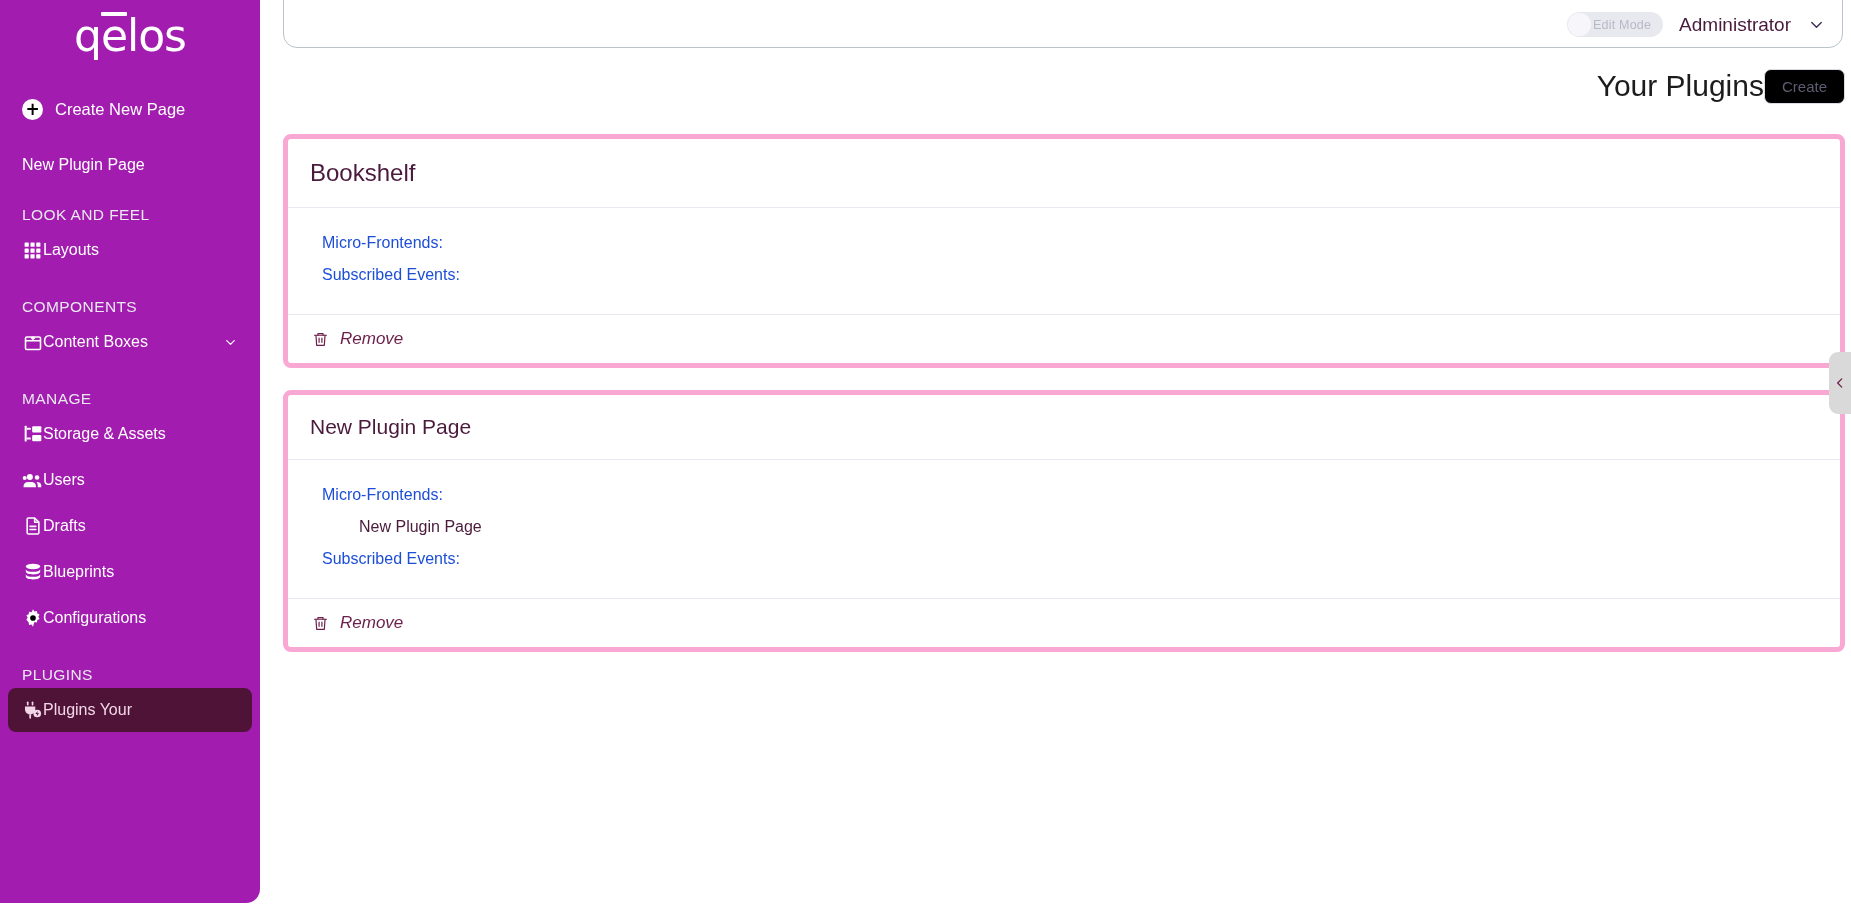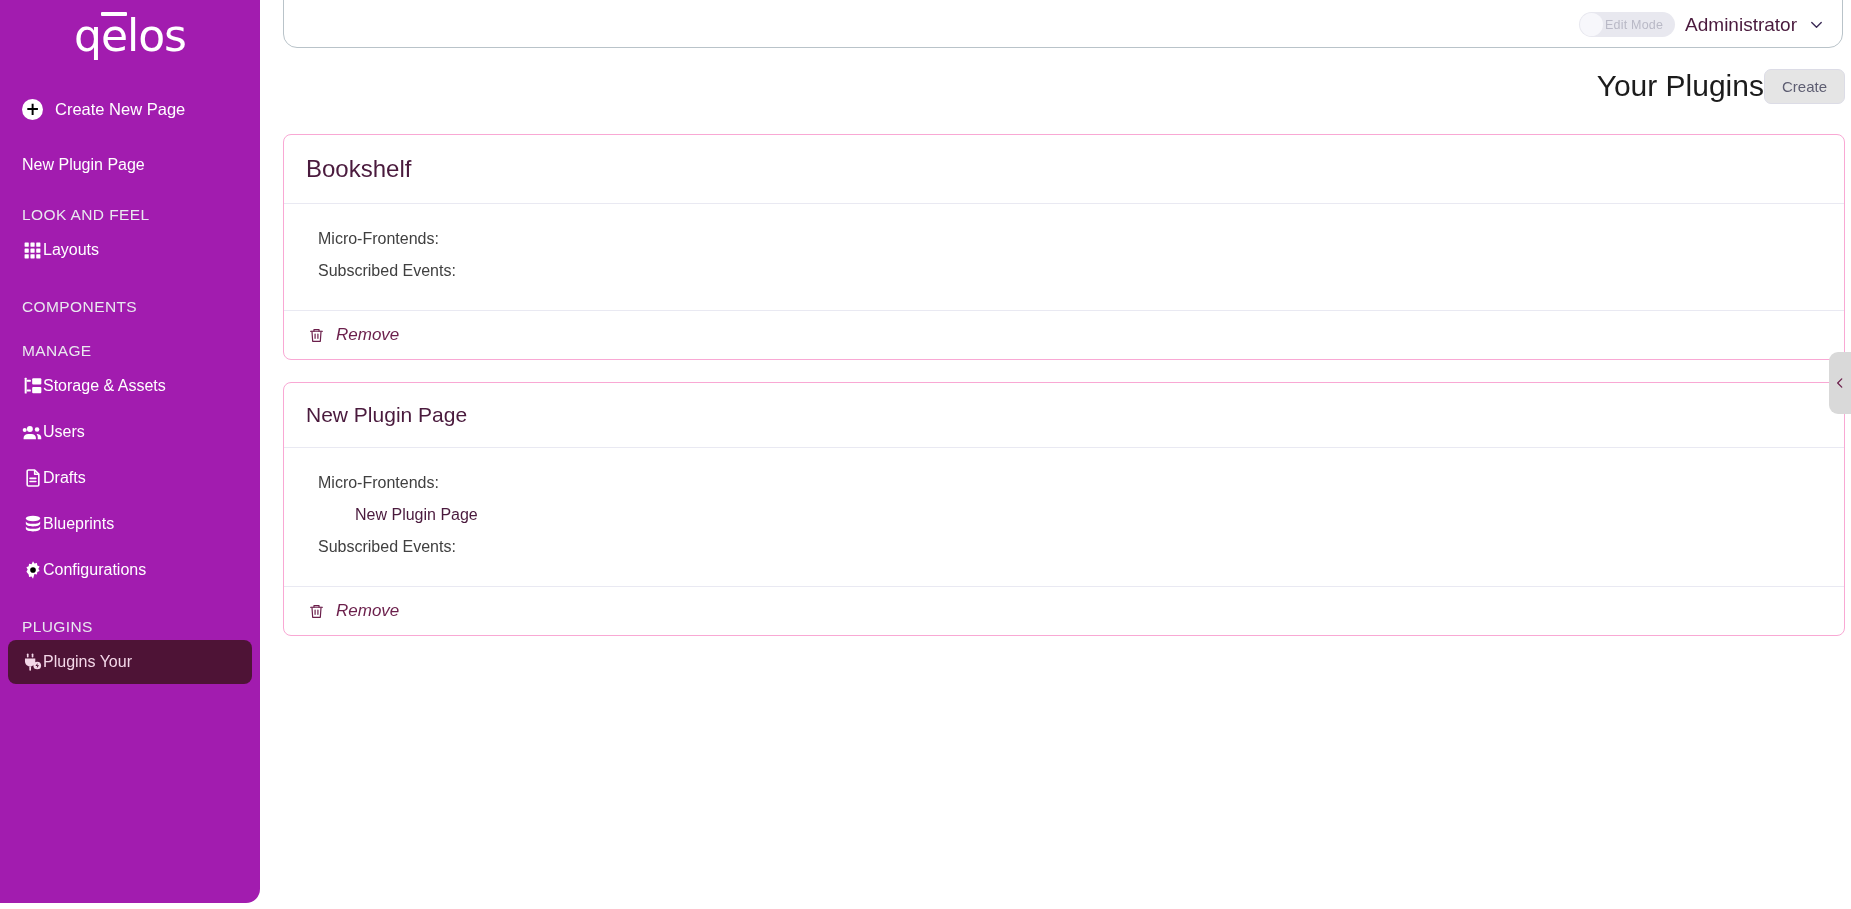--- a/index.html
+++ b/index.html
@@ -76,21 +76,21 @@
   
   #topbar {
     position:absolute; left: 283px; top: -24px;
     width: 1560px; height: 72px;
     background:#ffffff;
     border: 1px solid #b9c3c9;
     border-radius: 14px;
     display:flex; align-items:flex-end; justify-content:flex-end;
     padding: 0 16px 10px 0;
   }
-  .topbar-right { display:flex; align-items:center; gap: 10px; }
+  .topbar-right { display:flex; align-items:center; gap: 16px; }
   .edit-toggle {
     position:relative; width: 96px; height: 25px;
     background:#e8e8ef; border-radius: 13px;
     display:flex; align-items:center;
     cursor:pointer;
   }
   .edit-toggle .knob {
     position:absolute; left: 1px; top: 1px;
     width: 23px; height: 23px; border-radius: 50%;
     background:#f7f7fb;
@@ -104,35 +104,35 @@
   .admin-chev { color:#3a2a55; display:flex; align-items:center; }
 
   
   #main { position:absolute; left: 283px; top: 60px; width: 1562px; }
   .page-head {
     display:flex; align-items:center; justify-content:flex-end;
     height: 52px;
   }
   .page-title { font-size: 30px; color:#1c1c1c; font-weight:400; }
   .create-btn {
-    border: 1px solid #dcdce6; background:#e5e5e5; border-radius: 7px;
+    border: 1px solid #dcdce6; background:#000000; border-radius: 7px;
     padding: 8px 17px; font-size: 15px; color:#5e5e72; cursor:pointer;
     font-family:"Liberation Sans", sans-serif;
   }
 
   .card {
-    border: 1px solid #f9a8d4; border-radius: 8px;
+    border: 5px solid #f9a8d4; border-radius: 8px;
     background:#ffffff; margin-top: 22px; overflow:hidden;
   }
   .card-head { padding: 20px 22px; }
   .card-title { font-size: 24px; color:#4a1a3d; font-weight:400; }
   .card-title.small { font-size: 21px; }
   .card-divider { height:1px; background:#e9e9f2; }
   .card-body { padding: 26px 34px 30px 34px; }
-  .meta-row { font-size: 16px; color:#404040; margin-bottom: 14px; }
+  .meta-row { font-size: 16px; color:#1d4ed8; margin-bottom: 14px; }
   .meta-row:last-child { margin-bottom: 0; }
   .mf-item { font-size: 16px; color:#4a1a3d; padding-left: 37px; margin: 14px 0; }
   .card-foot { padding: 14px 24px; display:flex; align-items:center; }
   .remove-btn {
     display:flex; align-items:center; gap: 11px;
     color:#6b1f4b; font-size: 17px; cursor:pointer; background:none; border:none;
     font-family:"Liberation Sans", sans-serif; padding:0;font-style:italic;
   }
   .remove-btn .ic { display:flex; }
 
@@ -179,20 +179,35 @@
             <rect x="16.7" y="9.4" width="5.3" height="5.3" rx="0.6"></rect>
           <rect x="2" y="16.7" width="5.3" height="5.3" rx="0.6"></rect>
             <rect x="9.4" y="16.7" width="5.3" height="5.3" rx="0.6"></rect>
             <rect x="16.7" y="16.7" width="5.3" height="5.3" rx="0.6"></rect>
         </svg>
       </span>
       <span class="lbl">Layouts</span>
     </div>
 
     <div class="side-section">COMPONENTS</div>
+    <div class="side-item">
+      <span class="ic">
+        <svg width="20" height="20" viewBox="0 0 24 24" fill="none" stroke="currentColor" stroke-width="1.9">
+          <rect x="3" y="6" width="18" height="15" rx="1.6"></rect>
+          <path d="M3 10.5h18"></path>
+          <path d="M12 6v4.5M12 6l-2.2 2M12 6l2.2 2"></path>
+        </svg>
+      </span>
+      <span class="lbl">Content Boxes</span>
+      <span class="chev">
+        <svg width="15" height="15" viewBox="0 0 24 24" fill="none" stroke="currentColor" stroke-width="2" stroke-linecap="round" stroke-linejoin="round">
+            <polyline points="6 9 12 15 18 9"></polyline>
+          </svg>
+      </span>
+    </div>
 
     <div class="side-section">MANAGE</div>
 
     <div class="side-item">
       <span class="ic">
         <svg width="20" height="20" viewBox="0 0 24 24" fill="currentColor">
           <rect x="2" y="2" width="2.4" height="19" rx="0.6"></rect>
           <rect x="4.4" y="4.5" width="5" height="2.3" rx="0.6"></rect>
           <rect x="4.4" y="16.2" width="5" height="2.3" rx="0.6"></rect>
           <rect x="11" y="2.6" width="11" height="7.5" rx="1.2"></rect>

